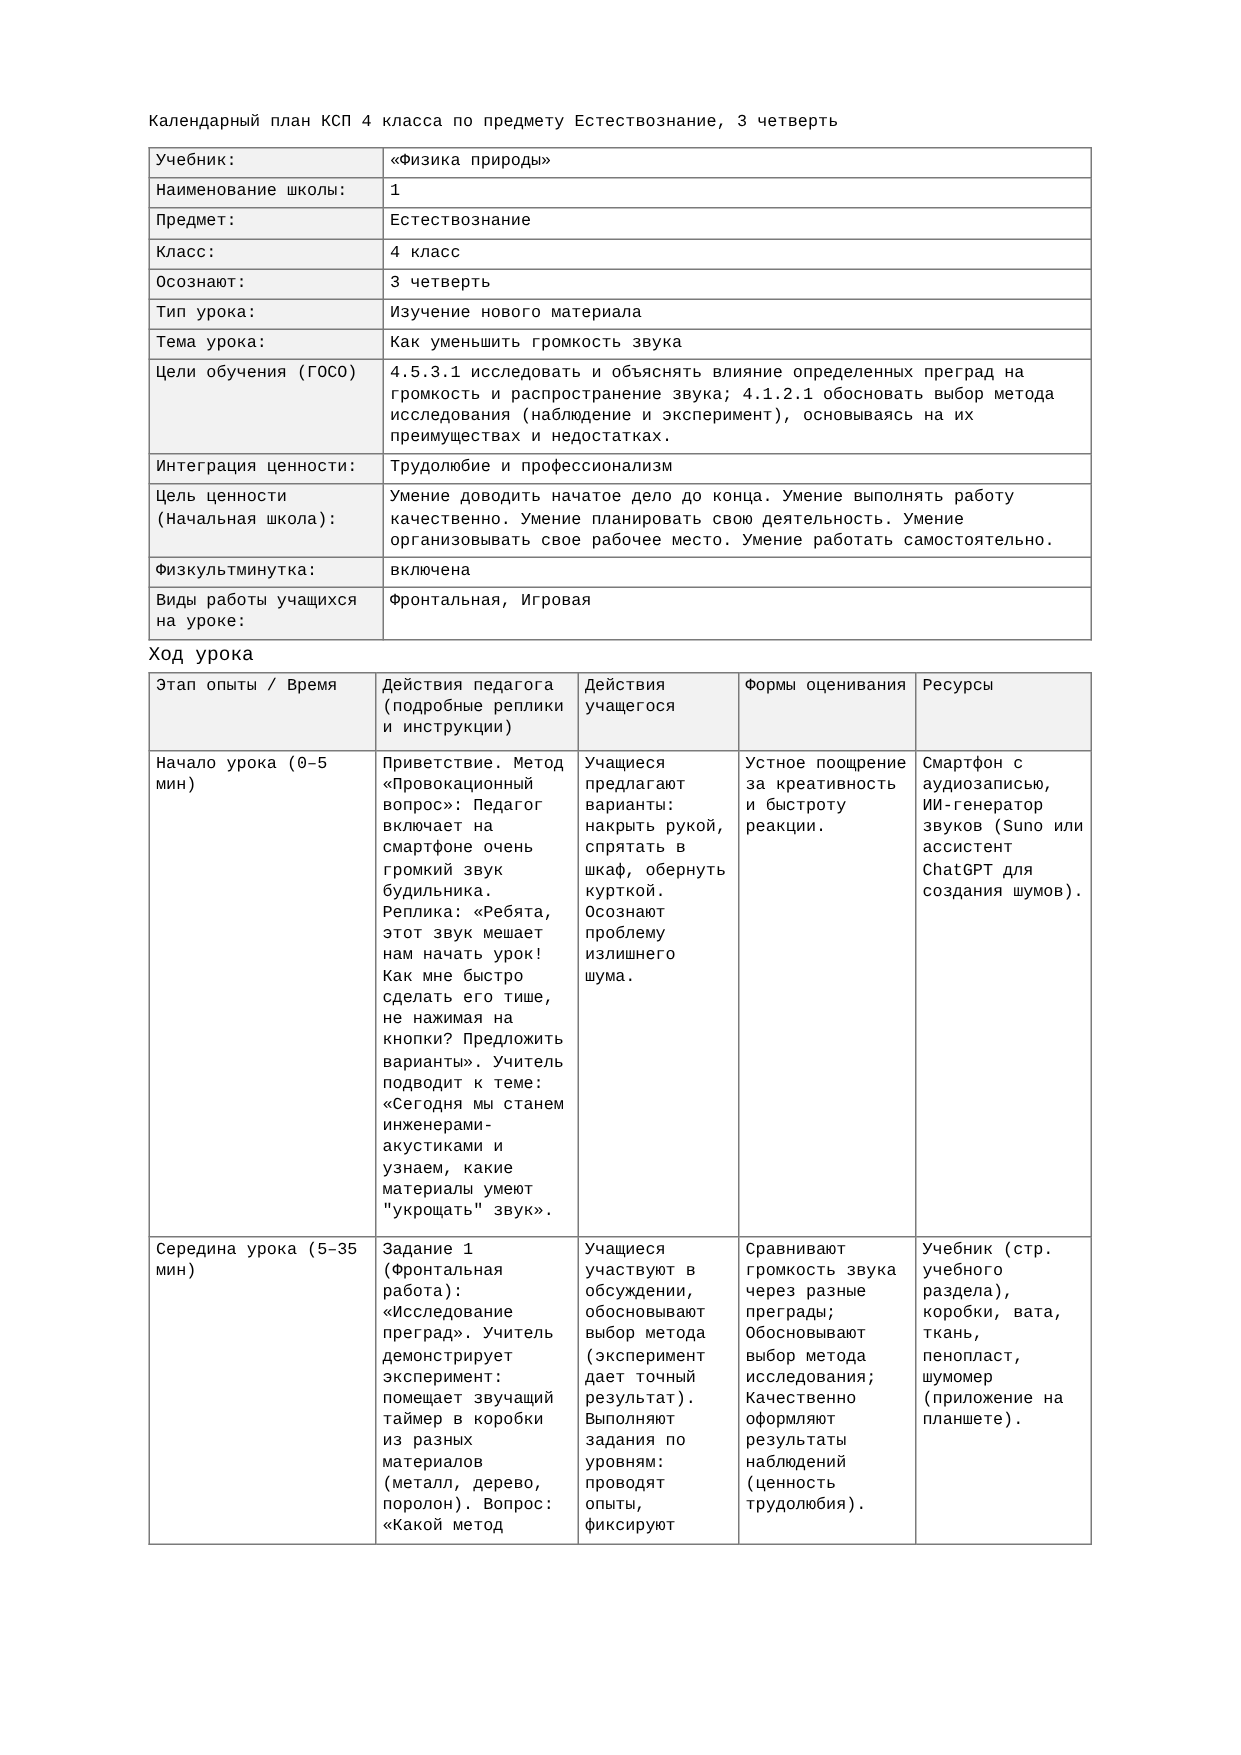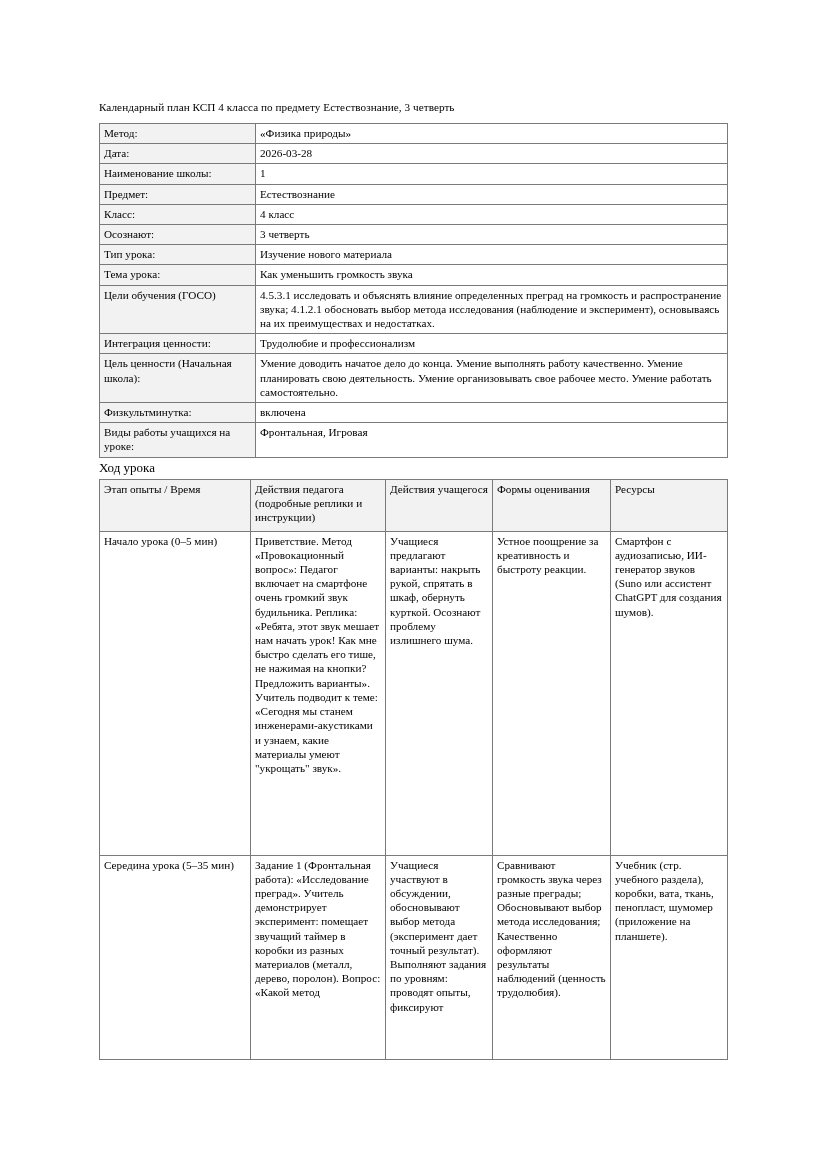--- a/index.html
+++ b/index.html
@@ -14,21 +14,22 @@
     overflow: hidden;
     font-family: "Liberation Serif", "DejaVu Serif", serif;
     color: #000000;
     -webkit-font-smoothing: antialiased;
   }
   .page {
     position: relative;
     width: 827px;
     height: 884px;
     box-sizing: border-box;
-    padding: 100px 100px 0 99px;
+    padding: 75px 100px 0 99px;
+    font-family: Liberation Mono, monospace;
   }
   .doc-title {
     font-size: 11.2px;
     line-height: 14px;
     margin: 0 0 9px 0;
     letter-spacing: 0.05px;
   }
   table {
     border-collapse: collapse;
     table-layout: fixed;
@@ -84,26 +85,22 @@
 
   <p class="doc-title">Календарный план КСП 4 класса по предмету Естествознание, 3 четверть</p>
 
   <table class="info-table">
     <colgroup>
       <col class="c-label">
       <col class="c-value">
     </colgroup>
     <tbody>
       <tr>
-        <td class="label">Метод:</td>
+        <td class="label">Учебник:</td>
         <td class="value">«Физика природы»</td>
-      </tr>
-      <tr>
-        <td class="label">Дата:</td>
-        <td class="value">2026-03-28</td>
       </tr>
       <tr>
         <td class="label">Наименование школы:</td>
         <td class="value">1</td>
       </tr>
       <tr>
         <td class="label">Предмет:</td>
         <td class="value">Естествознание</td>
       </tr>
       <tr>

